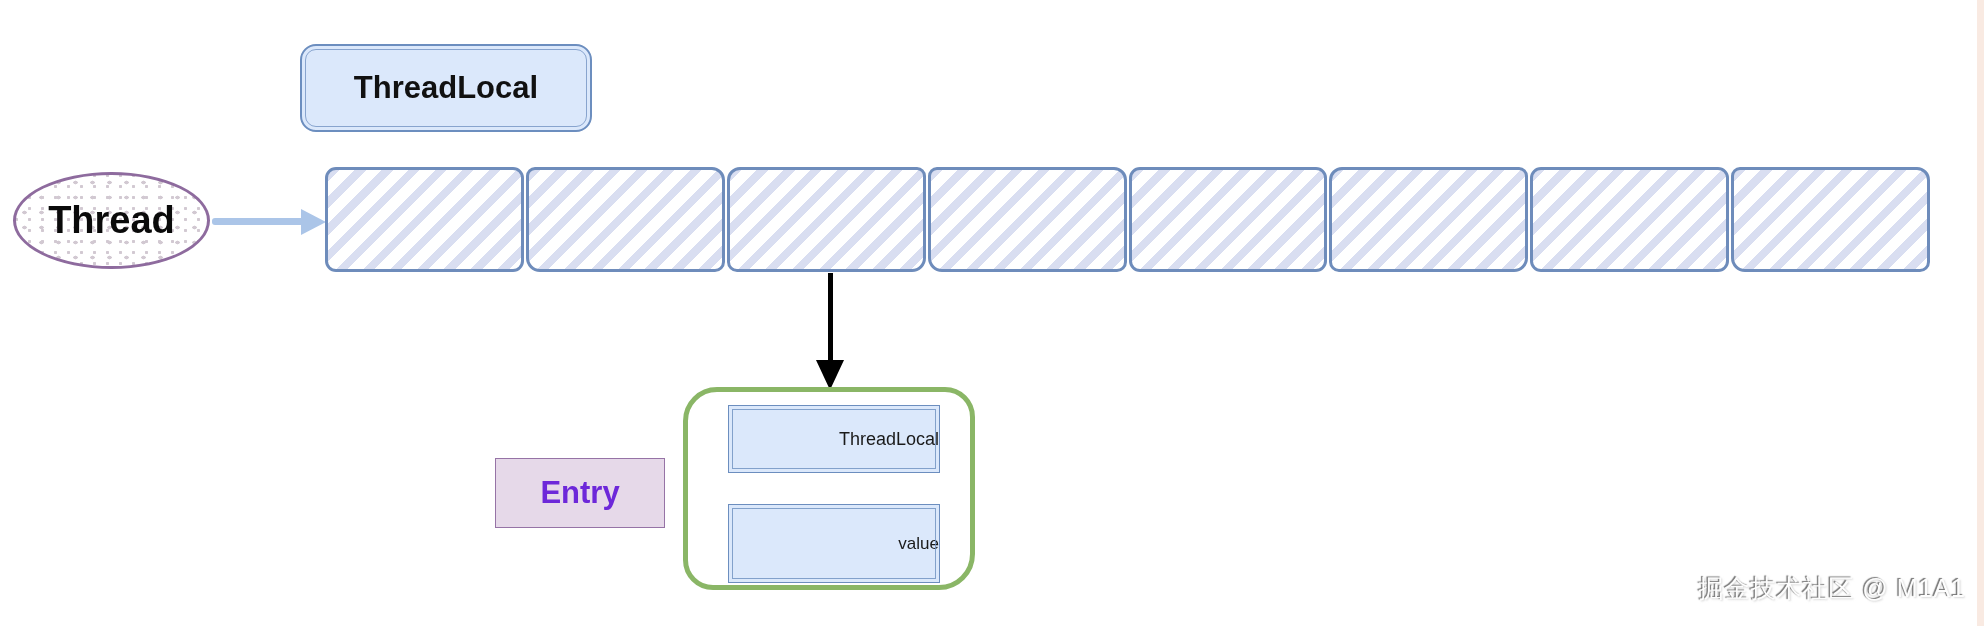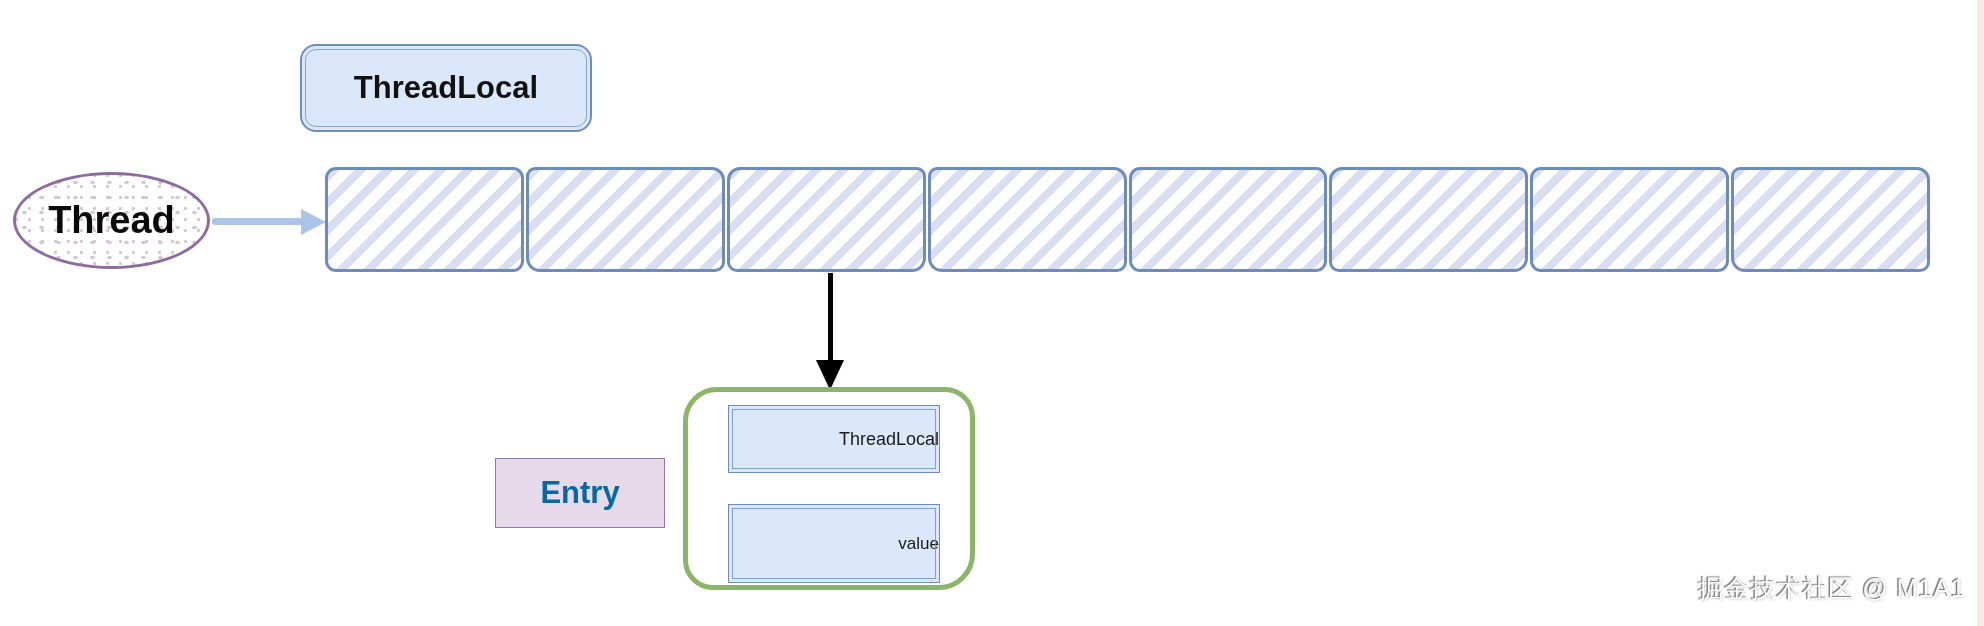--- a/index.html
+++ b/index.html
@@ -84,21 +84,21 @@
     border-left:14px solid transparent;border-right:14px solid transparent;
     border-top:30px solid var(--arrow_black,#000);
   }
 
   
   .entry-label{
     position:absolute;left:495px;top:458px;width:170px;height:70px;
     background:var(--entry_fill,#e6d9e9);
     border:1.5px solid var(--entry_border,#9673a6);
     display:flex;align-items:center;justify-content:center;
-    font-size:31px;font-weight:bold;color:#0369a1;box-sizing:border-box;
+    font-size:31px;font-weight:bold;color:#6d28d9;box-sizing:border-box;
   }
   .entry-box{
     position:absolute;left:683px;top:387px;width:292px;height:203px;
     background:#fff;
     border:5px solid var(--green_border,#8ab666);
     border-radius:34px 30px 36px 30px;
     box-sizing:border-box;
   }
   .entry-field{
     position:absolute;left:40px;width:212px;height:68px;

